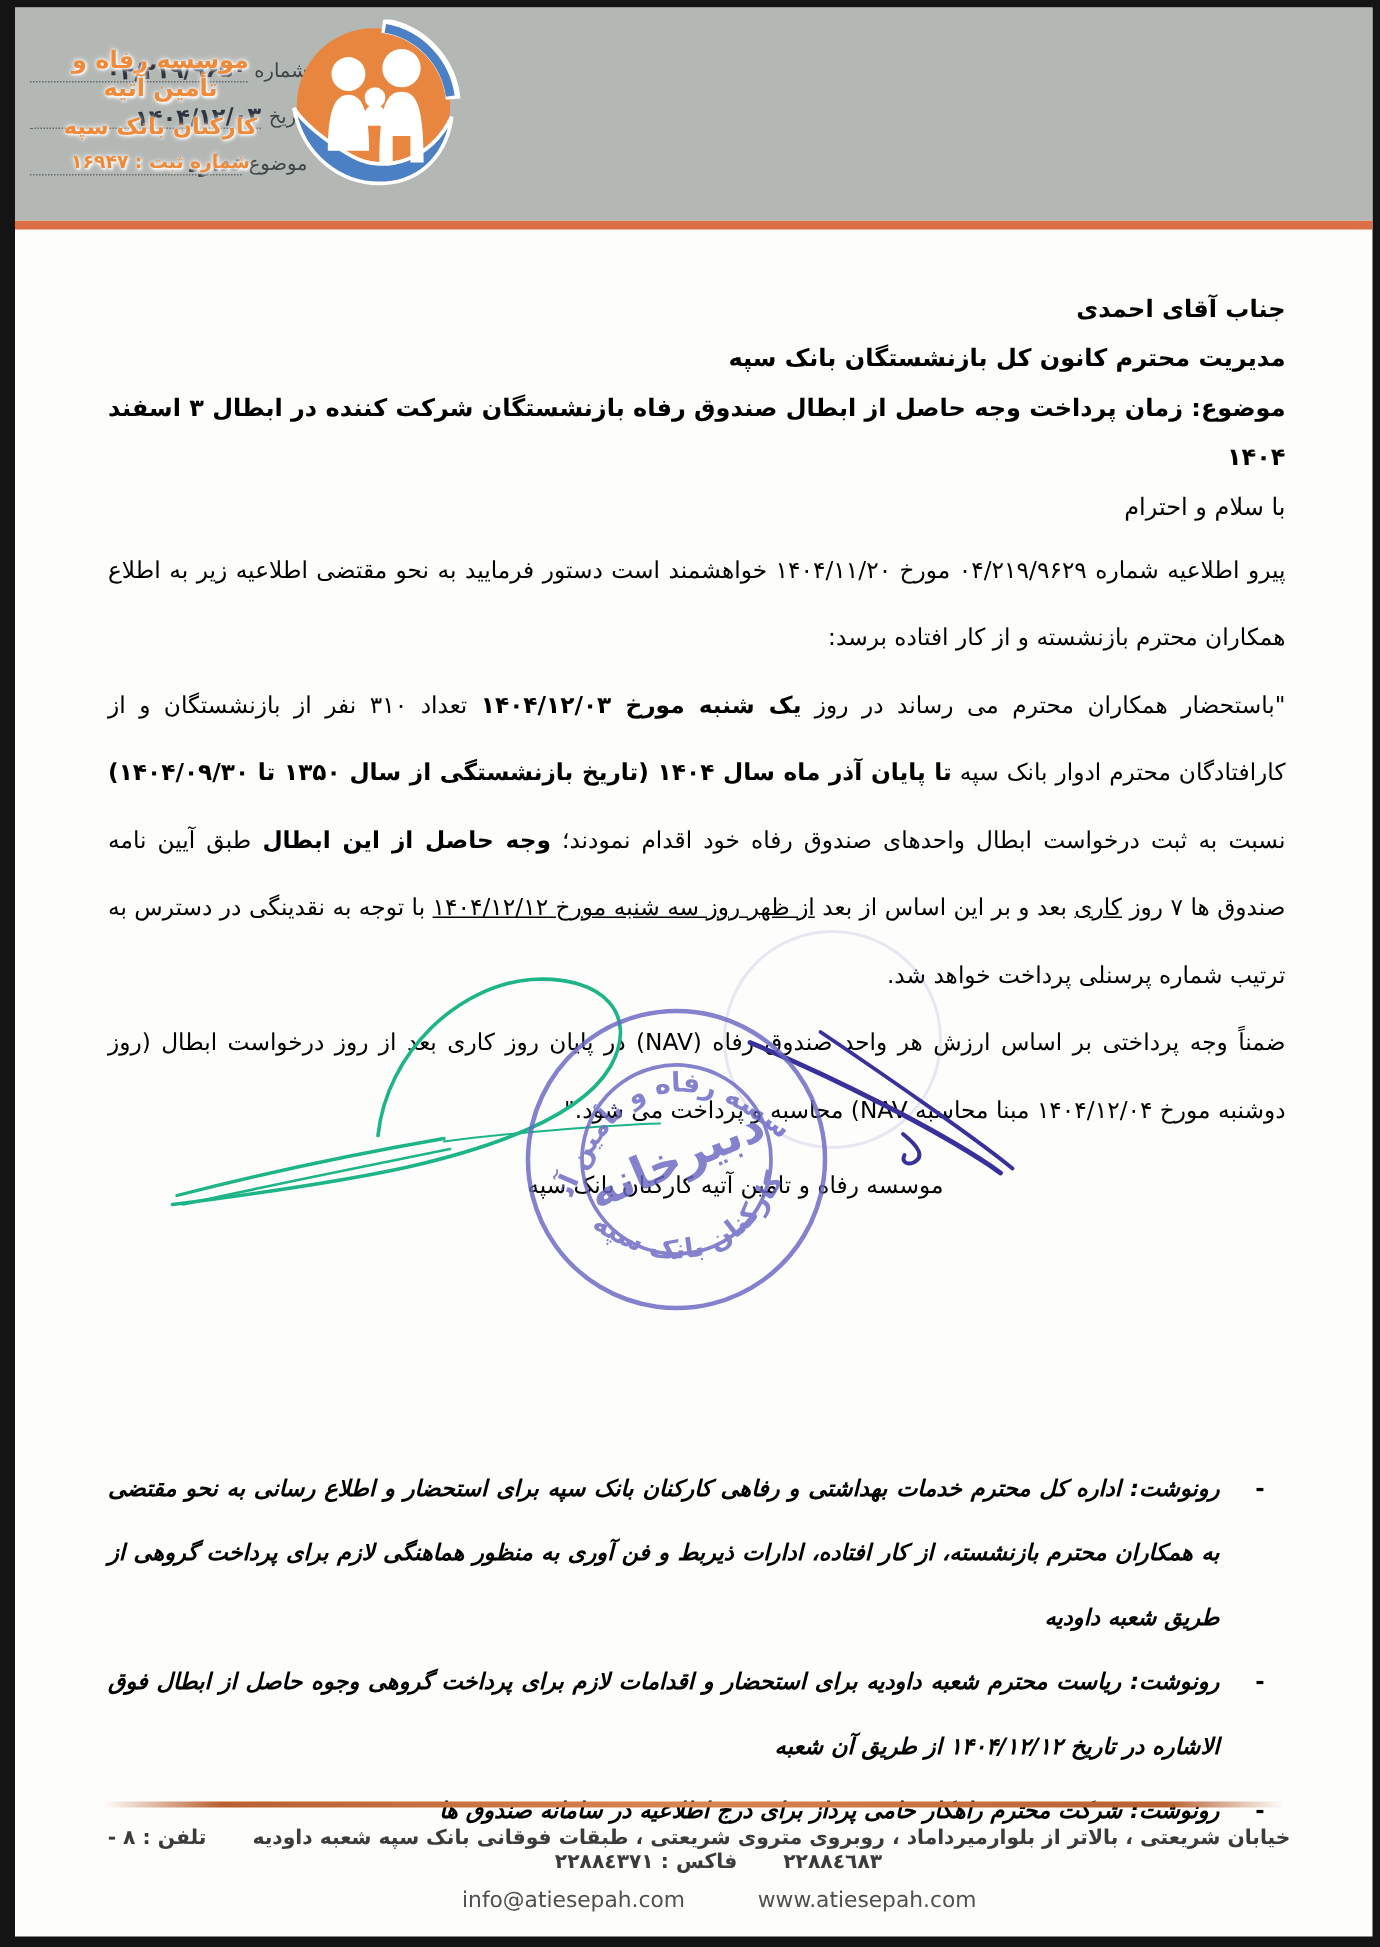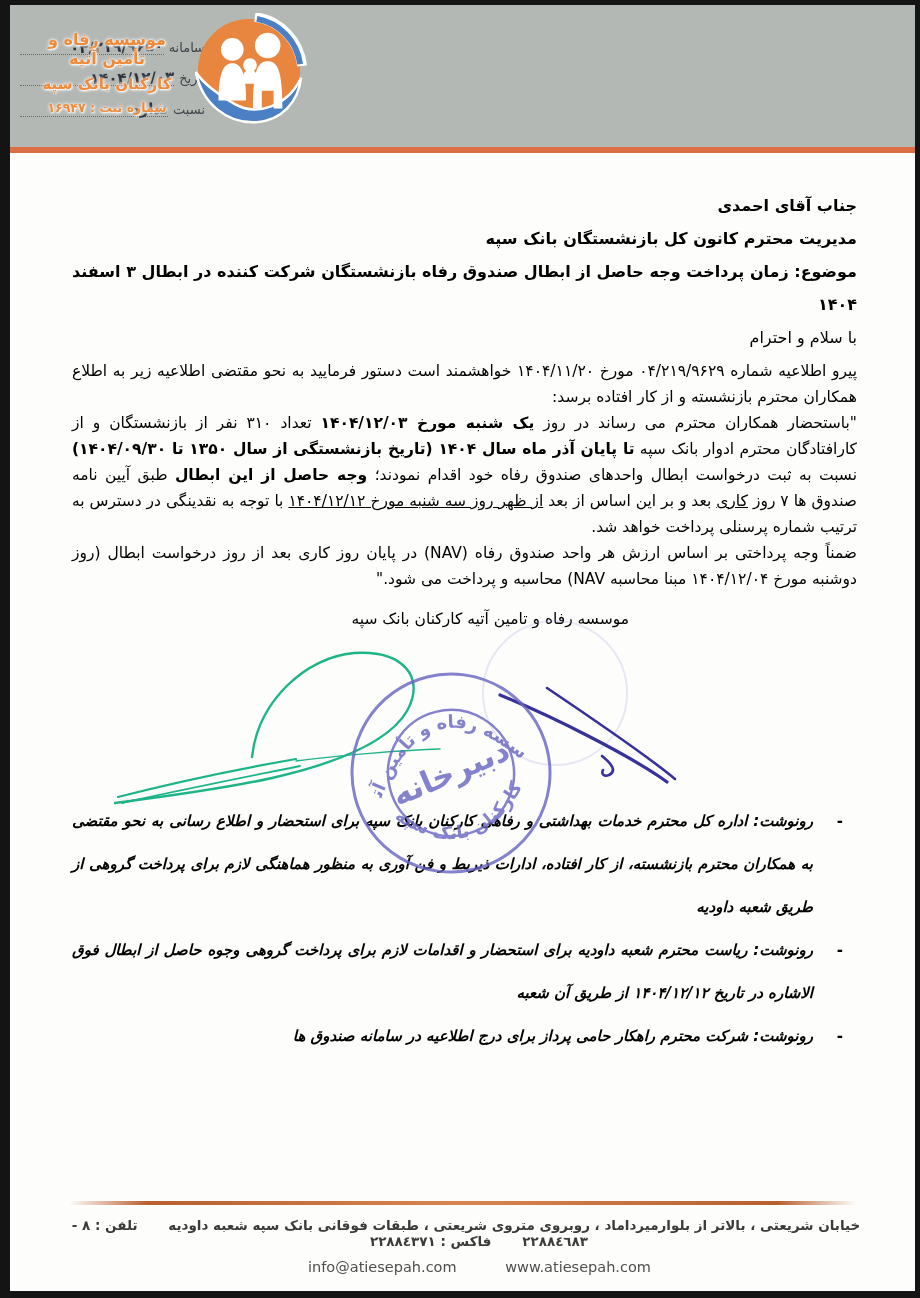--- a/index.html
+++ b/index.html
@@ -45,21 +45,21 @@
     text-shadow:0 0 2px #ffffff, 0 0 4px #ffffff, 1px 1px 2px #ffffff;
   }
   .brand-l1 { font-size:16px; margin-bottom:7px; }
   .brand-l2 { font-size:15px; margin-bottom:7px; }
   .brand-l3 { font-size:12.5px; }
   .logo { width:118px; height:118px; }
   
   .content { padding:36px 58px 0 62px; color:#000000; }
   .tight { font-size:16px; line-height:33px; font-weight:bold; }
   .tight.normal { font-weight:normal; }
-  .para { font-size:15.5px; line-height:26px; text-align:justify; font-weight:normal; }
+  .para { font-size:15.5px; line-height:45px; text-align:justify; font-weight:normal; }
   .para .b { font-weight:bold; }
   .para .bu { font-weight:normal; text-decoration:underline; }
   .p1 { margin-top:4px; }
   .signatory {
     font-size:15.5px; margin-top:14px; margin-right:228px; line-height:26px;
   }
   .sign-spacer { height:168px; }
   
   .overlay {
     position:absolute; left:0; top:0; width:905px; height:1286px;
@@ -93,33 +93,33 @@
   .footer-line2 span { margin:0 22px; }
 </style>
 </head>
 <body>
 
 <div class="page">
 
   <div class="header-band">
     <div class="ref-block">
       <div class="ref-row">
-        <span class="ref-label">سامانه</span>
+        <span class="ref-label">شماره</span>
         <span class="ref-dots">
           <span class="ref-value">۰۴/۲۱۹/۹۶۵۰</span>
         </span>
       </div>
       <div class="ref-row">
         <span class="ref-label">تاریخ</span>
         <span class="ref-dots">
           <span class="ref-value">۱۴۰۴/۱۲/۰۳</span>
         </span>
       </div>
       <div class="ref-row">
-        <span class="ref-label">نسبت</span>
+        <span class="ref-label">موضوع</span>
         <span class="ref-dots">
           <span class="ref-value">ندارد</span>
         </span>
       </div>
     </div>
 
     <div class="brand">
       <div class="brand-text">
         <div class="brand-l1">موسسه رفاه و تأمین آتیه</div>
         <div class="brand-l2">کارکنان بانک سپه</div>

